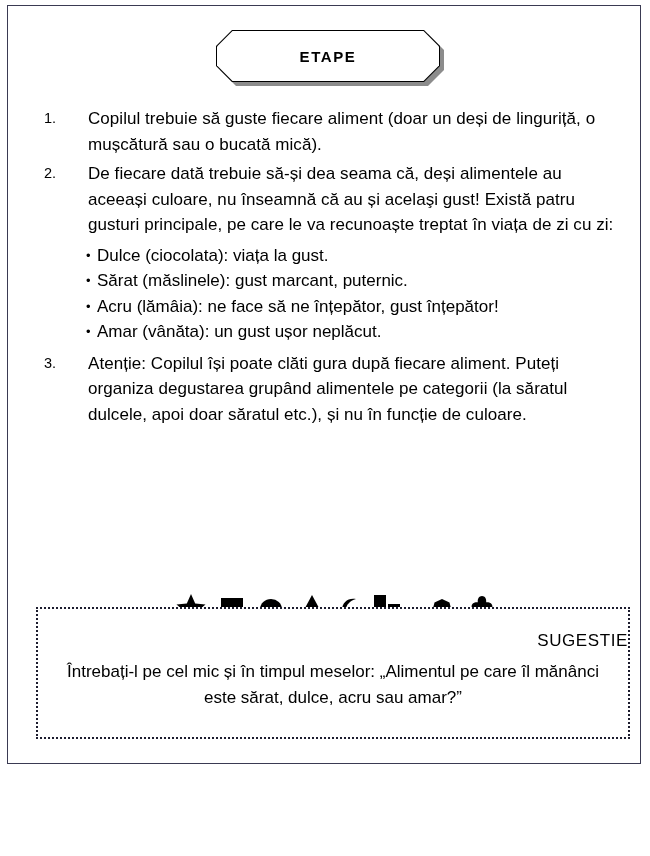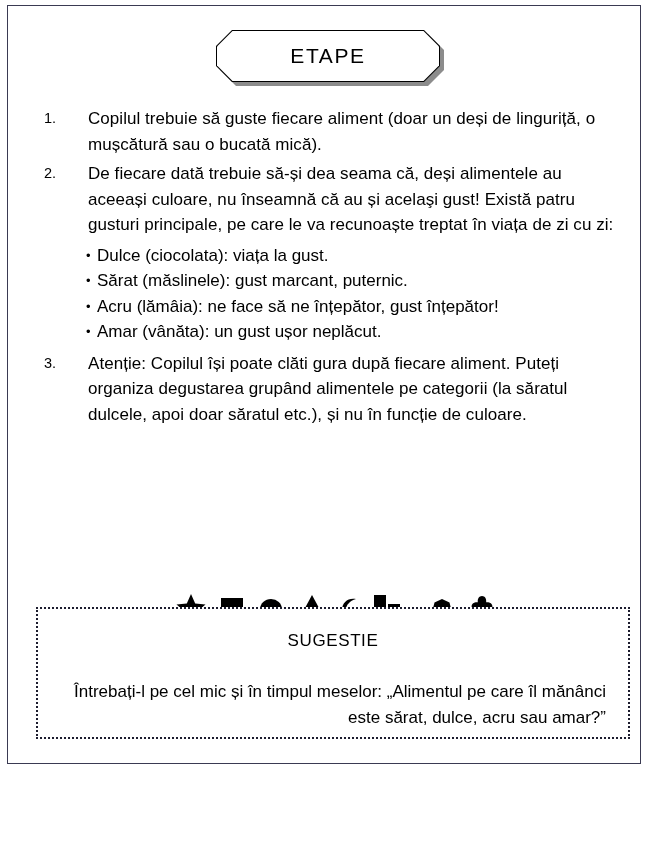--- a/index.html
+++ b/index.html
@@ -61,24 +61,25 @@
     width: 222px;
     height: 50px;
     background: #ffffff;
     clip-path: polygon(15.5px 0, calc(100% - 15.5px) 0, 100% 15.5px, 100% calc(100% - 15.5px),
                        calc(100% - 15.5px) 100%, 15.5px 100%, 0 calc(100% - 15.5px), 0 15.5px);
     display: flex;
     align-items: center;
     justify-content: center;
   }
   #title-text {
-    font-size: 21px;
+    font-size: 15px;
     letter-spacing: 1.6px;
     color: #000;
     white-space: nowrap;
+    font-weight: bold;
   }
 
   
   #steps-list {
     position: absolute;
     left: 36px;
     top: 100px;
     width: 580px;
   }
   .step-row {
@@ -140,30 +141,30 @@
     position: absolute;
     left: 28px;
     top: 601px;
     width: 594px;
     height: 132px;
     border: 2px dotted #1c1c2e;
     box-sizing: border-box;
     background: #ffffff;
   }
   #suggestion-title {
-    text-align: center;
+    text-align: right;
     font-size: 17px;
     letter-spacing: 0.6px;
     margin-top: 22px;
   }
   #suggestion-body {
-    text-align: right;
+    text-align: center;
     font-size: 17px;
     line-height: 26px;
-    margin-top: 28px;
+    margin-top: 8px;
     padding: 0 22px;
   }
 </style>
 </head>
 <body>
 
 <div id="page-frame">
 
   <div id="title-wrap">
     <div class="title-shape title-shadow"></div>

